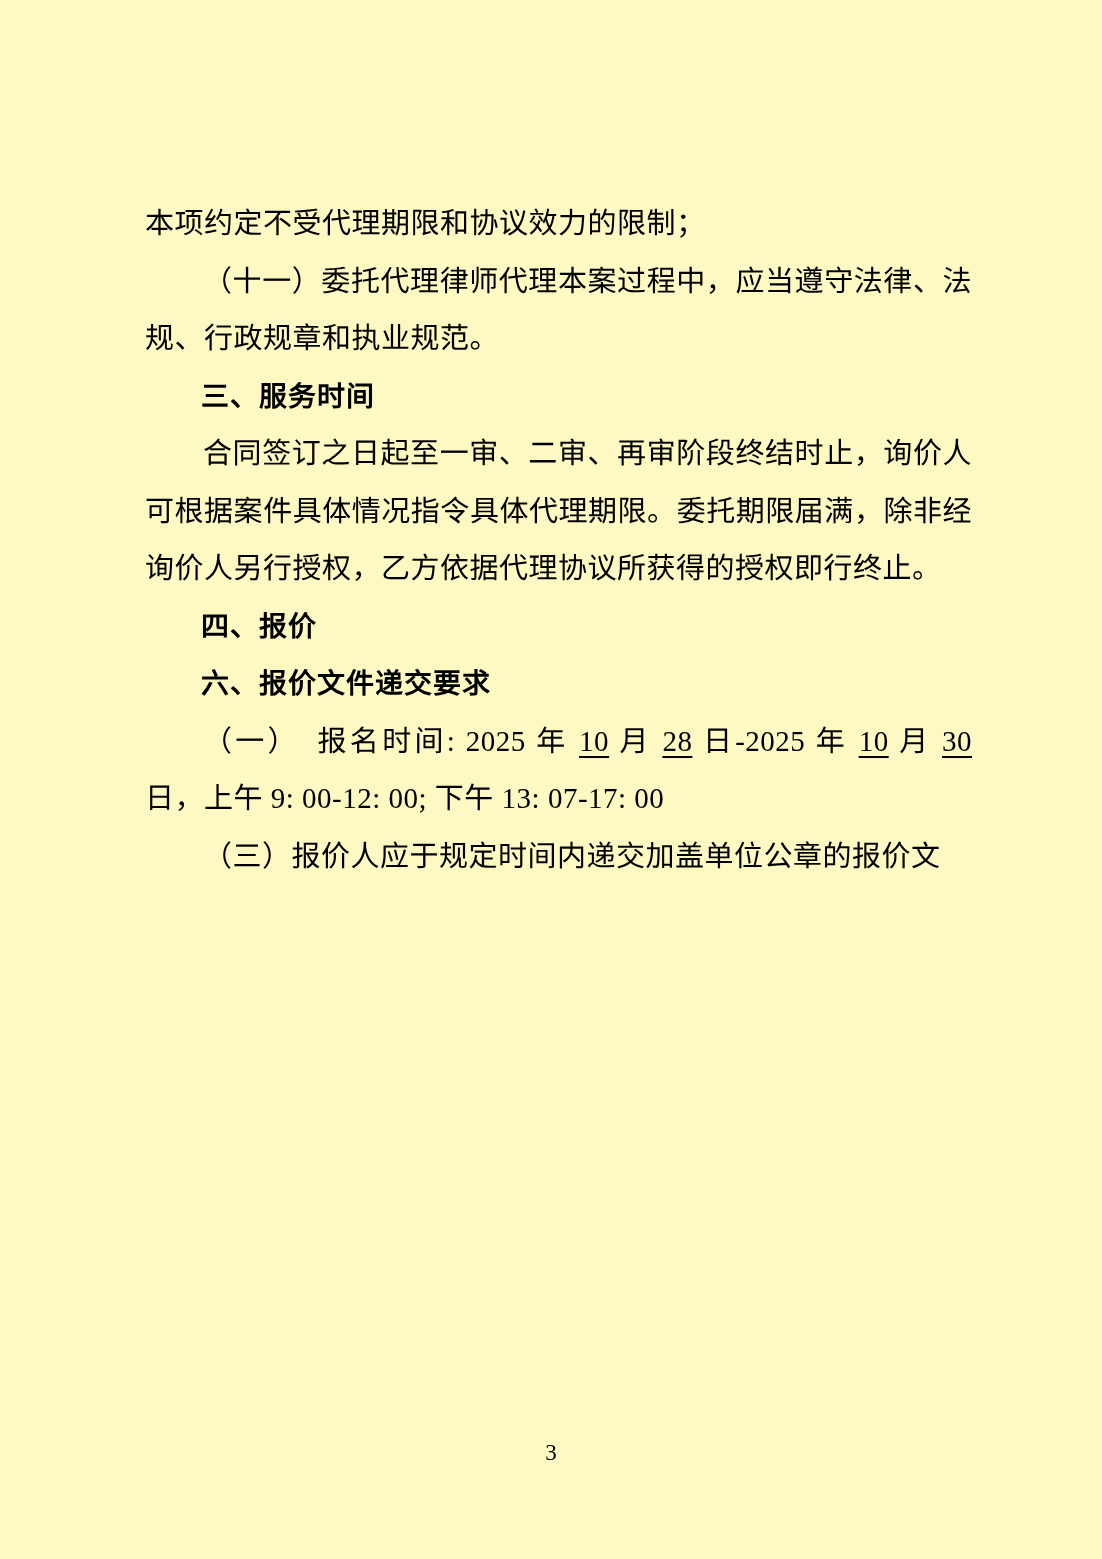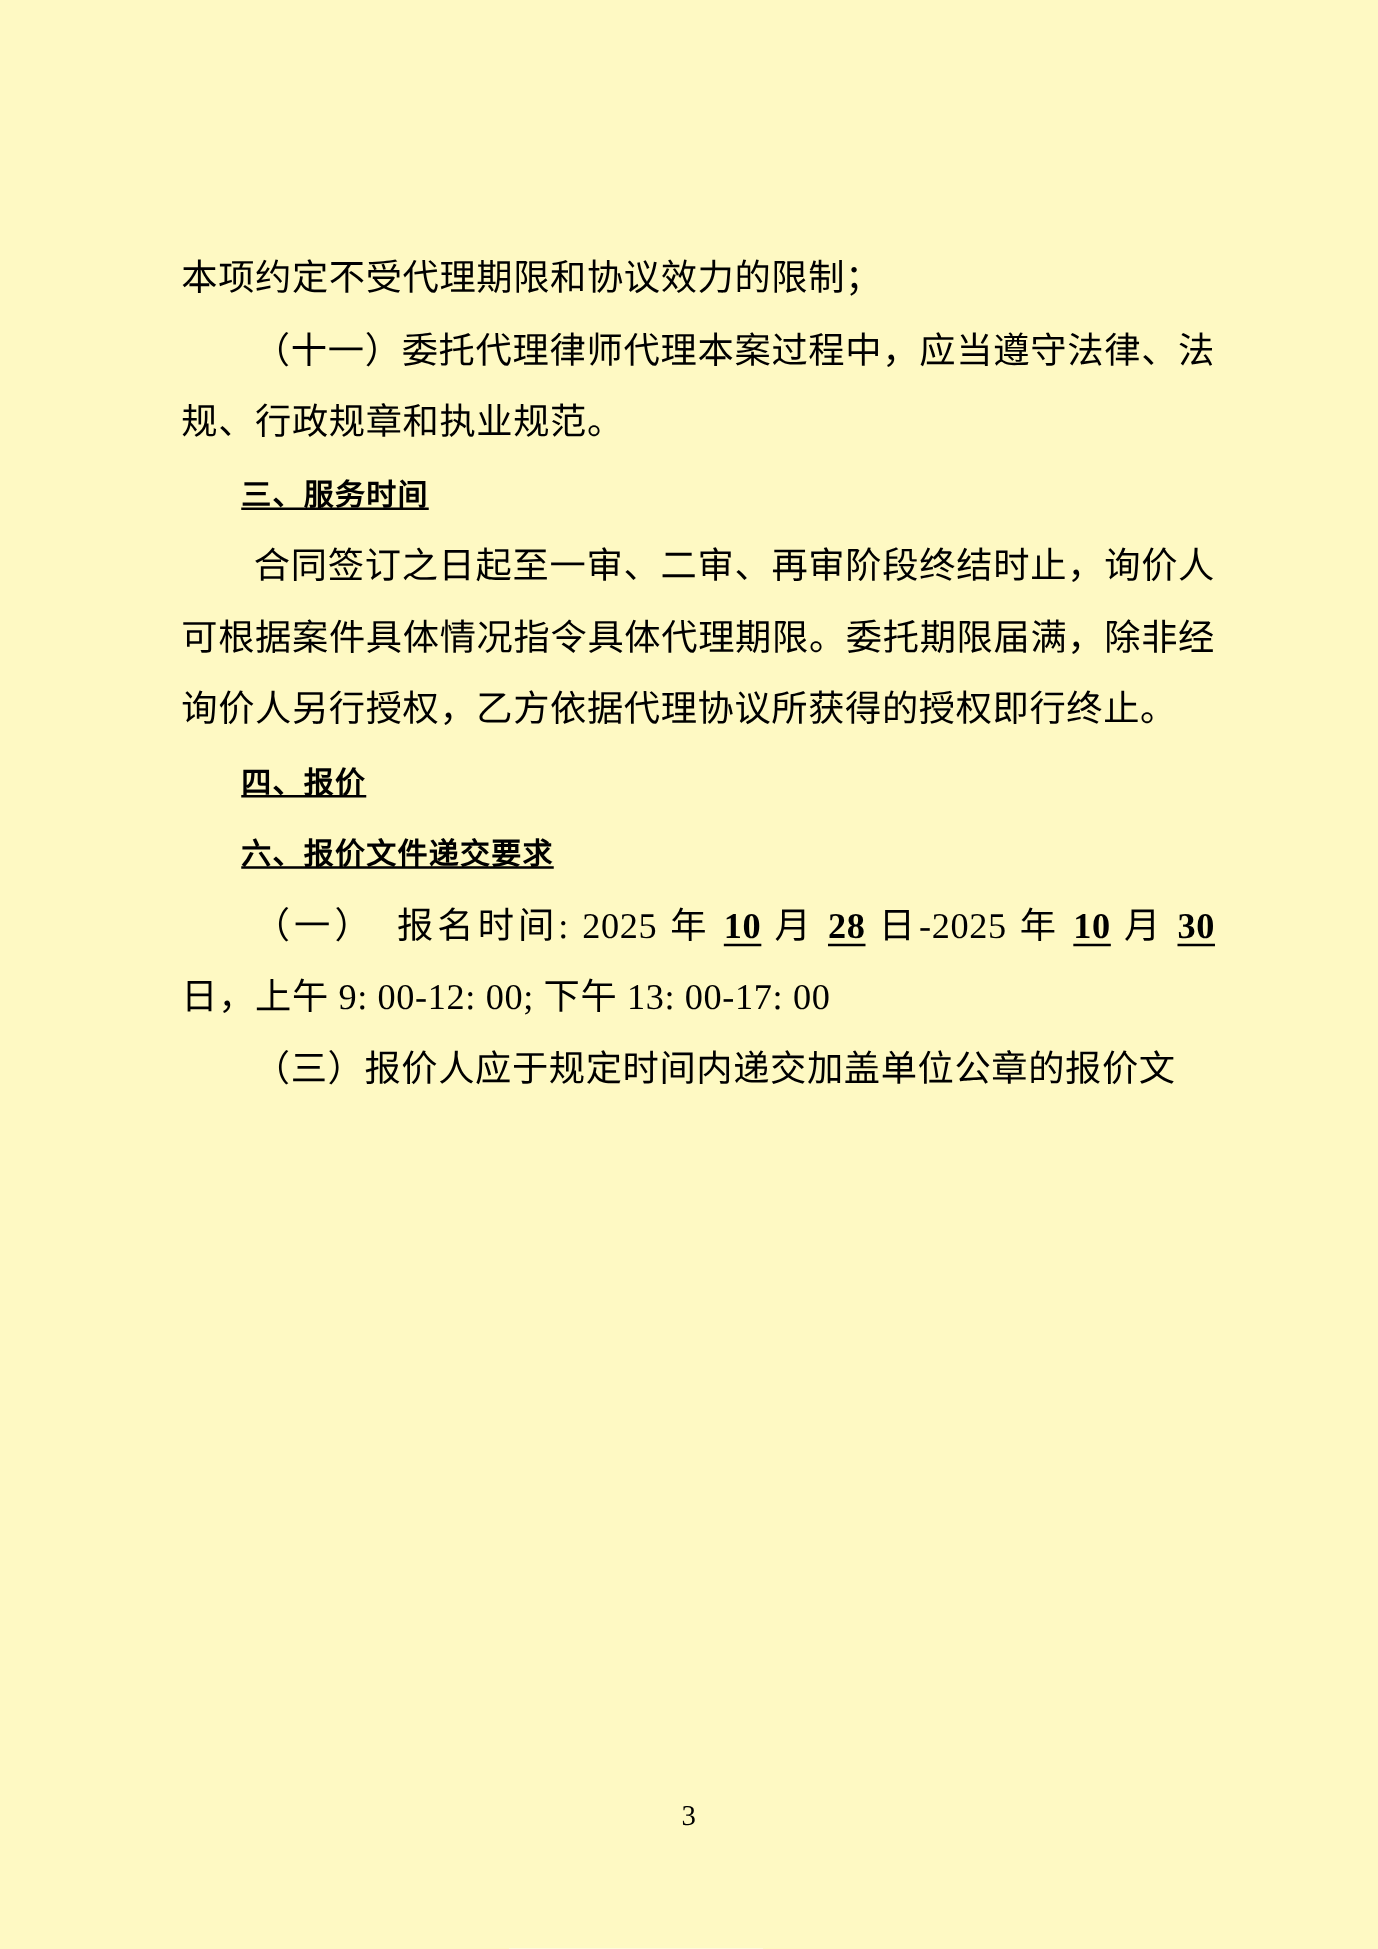--- a/index.html
+++ b/index.html
@@ -32,30 +32,28 @@
     text-indent: 2em;
   }
   .para.noindent {
     text-indent: 0;
   }
   .heading {
     margin: 0;
     text-indent: 2em;
     font-family: "Liberation Sans", "DejaVu Sans", sans-serif;
     font-weight: 700;
-    font-size: 24px;
+    font-size: 28px;
     line-height: 57.5px;
     letter-spacing: 1px;
-    text-decoration: underline;
   }
   .u {
     text-decoration: underline;
     text-decoration-thickness: 2px;
     text-underline-offset: 5px;
-    font-weight: bold;
   }
   .footer {
     position: absolute;
     left: 0;
     top: 1438px;
     width: 100%;
     text-align: center;
     font-size: 23px;
     line-height: 30px;
   }
@@ -73,21 +71,21 @@
 
     <p class="heading">三、服务时间</p>
 
     <p class="para">合同签订之日起至一审、二审、再审阶段终结时止，询价人可根据案件具体情况指令具体代理期限。委托期限届满，除非经询价人另行授权，乙方依据代理协议所获得的授权即行终止。</p>
 
     <p class="heading">四、报价</p>
 
 
     <p class="heading">六、报价文件递交要求</p>
 
-    <p class="para"><span>（一）　报名时间: 2025 年 </span><span class="u">10</span><span> 月 </span><span class="u">28</span><span> 日-2025 年 </span><span class="u">10</span><span> 月 </span><span class="u">30</span><span> 日，上午 9: 00-12: 00; 下午 13: 00-17: 00</span></p>
+    <p class="para"><span>（一）　报名时间: 2025 年 </span><span class="u">10</span><span> 月 </span><span class="u">28</span><span> 日-2025 年 </span><span class="u">10</span><span> 月 </span><span class="u">30</span><span> 日，上午 9: 00-12: 00; 下午 13: 07-17: 00</span></p>
 
 
     <p class="para">（三）报价人应于规定时间内递交加盖单位公章的报价文</p>
 
   </div>
 
   <div class="footer">3</div>
 </div>
 
 </body></html>

